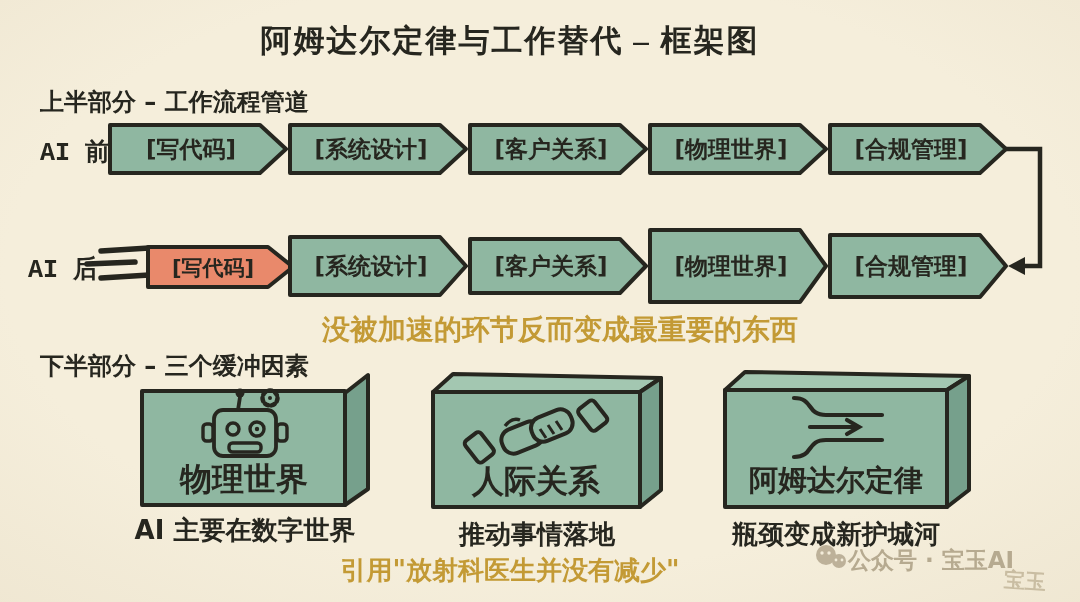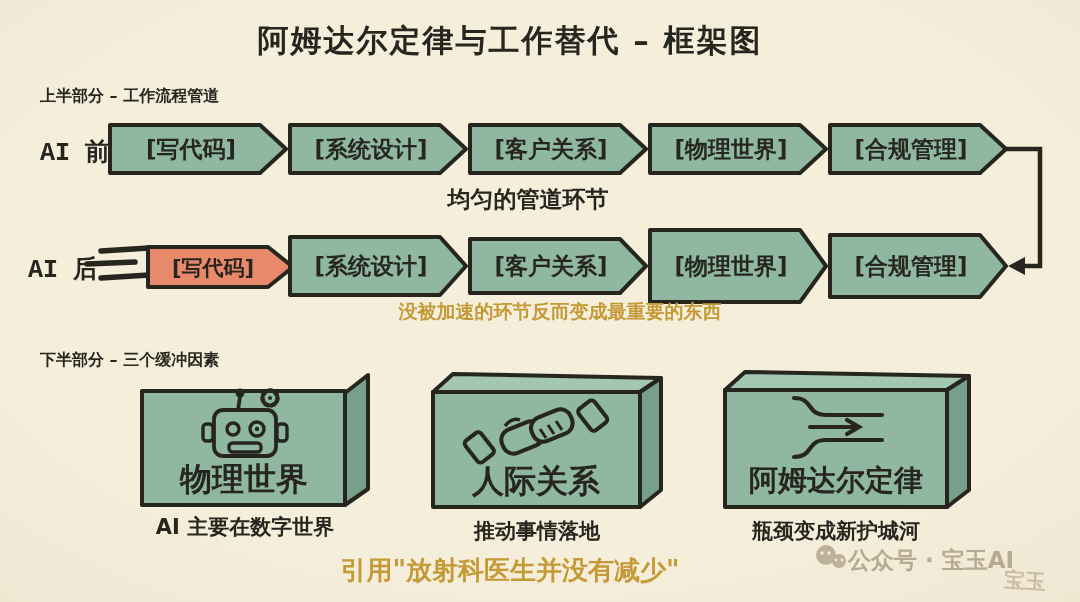--- a/index.html
+++ b/index.html
@@ -5,28 +5,28 @@
   html,body{margin:0;padding:0;}
   body{font-family:"DejaVu Sans","Liberation Sans",sans-serif;}
   .stage{
     position:relative;width:1080px;height:602px;overflow:hidden;
     background:radial-gradient(ellipse 90% 90% at 50% 45%, #f5eedb 55%, #ece3cd 100%);
     color:#26261f;
   }
   .abs{position:absolute;}
   .txt{white-space:nowrap;font-weight:700;}
   .center{text-align:center;}
-  .title{left:0;top:20px;width:1020px;font-size:31px;letter-spacing:2px;}
-  .seclabel{font-size:16px;}
+  .title{left:0;top:20px;width:1020px;font-size:31px;letter-spacing:2px;font-family:Liberation Serif, serif;}
+  .seclabel{font-size:24px;}
   .rowlabel{font-size:25px;font-family:Liberation Mono, monospace;}
   .cap-dark{font-size:23px;}
   .gold{color:#c39a35;}
-  .cap2{left:80px;top:299px;width:960px;font-size:19px;}
+  .cap2{left:80px;top:311px;width:960px;font-size:28px;}
   .quote{left:160px;top:553px;width:700px;font-size:26px;}
-  .factor-cap{font-size:21px;}
+  .factor-cap{font-size:26px;}
   .watermark{left:848px;top:545px;font-size:23px;font-weight:700;color:#b6aa90;}
   .signature{left:1004px;top:567px;font-size:21px;font-weight:700;color:#c9bda2;transform:rotate(4deg);}
   svg text{font-family:"DejaVu Sans","Liberation Sans",sans-serif;font-weight:700;fill:#26261f;}
 </style>
 </head>
 <body>
 
 <div class="stage">
 
   <svg class="abs" style="left:0;top:0" width="1080" height="602" viewBox="0 0 1080 602">
@@ -132,21 +132,20 @@
     </g>
   </svg>
 
   <div class="abs txt center title">阿姆达尔定律与工作替代 – 框架图</div>
 
   <div class="abs txt seclabel" style="left:40px;top:86px">上半部分 – 工作流程管道</div>
 
   <div class="abs txt rowlabel" style="left:40px;top:135px">AI 前</div>
   <div class="abs txt rowlabel" style="left:28px;top:252px">AI 后</div>
 
-  <div class="abs txt center cap-dark" style="left:308px;top:184px;width:440px">均匀的管道环节</div>
   <div class="abs txt center gold cap2">没被加速的环节反而变成最重要的东西</div>
 
   <div class="abs txt seclabel" style="left:40px;top:350px">下半部分 – 三个缓冲因素</div>
 
   <div class="abs txt center factor-cap" style="left:134px;top:513px;width:222px">AI 主要在数字世界</div>
   <div class="abs txt center factor-cap" style="left:725px;top:517px;width:222px">瓶颈变成新护城河</div>
   <div class="abs txt center factor-cap" style="left:426px;top:517px;width:222px">推动事情落地</div>
 
   <div class="abs txt center gold quote">引用"放射科医生并没有减少"</div>
 

